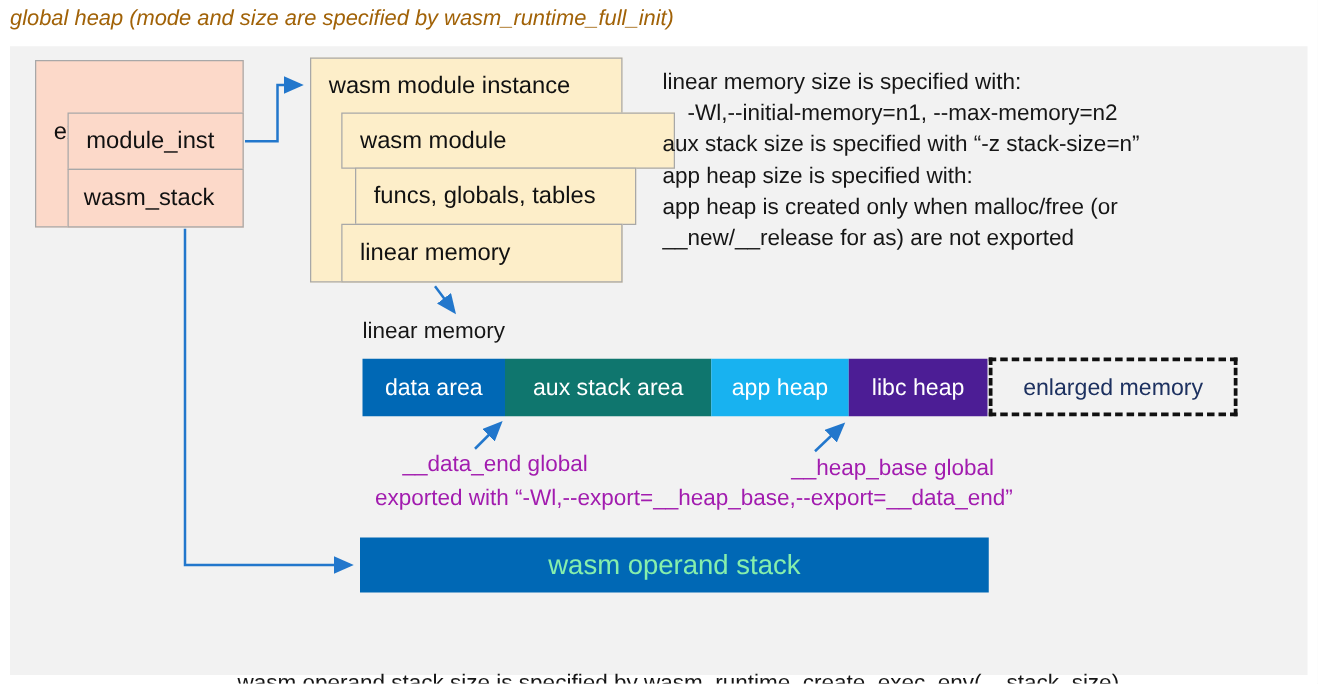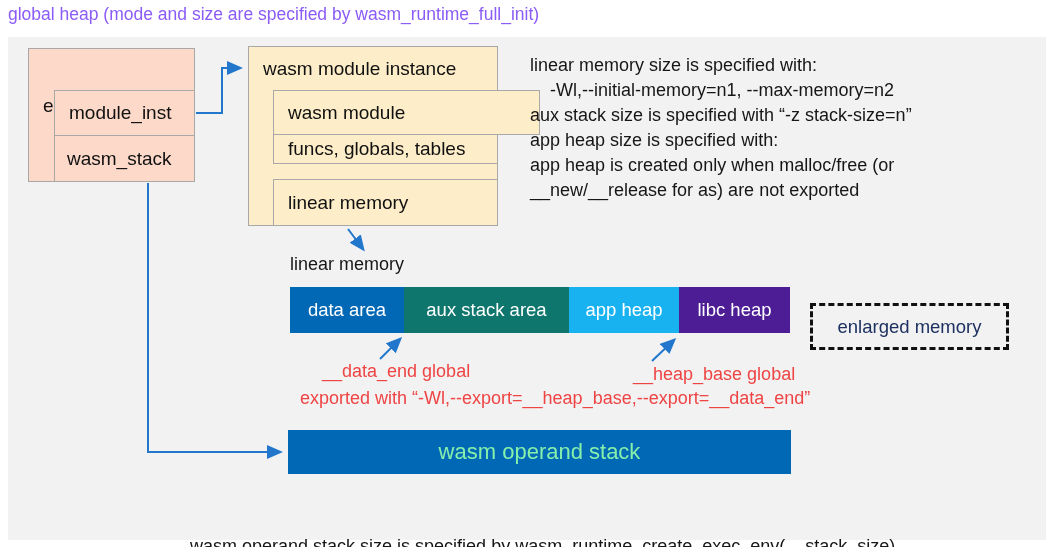--- a/index.html
+++ b/index.html
@@ -1,58 +1,58 @@
 <!DOCTYPE html>
 <html><head>
 <meta charset="utf-8">
 <style>
   html,body{margin:0;padding:0;background:#ffffff;}
   .stage{position:relative;width:1054px;height:547px;background:#ffffff;
          font-family:"Liberation Sans",sans-serif;color:#111;overflow:hidden;}
   .abs{position:absolute;}
   .panel{left:8px;top:37px;width:1038px;height:503px;background:#f2f2f2;}
-  .title{left:8px;top:4px;font-size:17.5px;color:#8b5cf6;white-space:pre;}
+  .title{left:8px;top:4px;font-size:17.5px;color:#a16207;white-space:pre;font-style:italic;}
 
   
   .box-outer{position:absolute;border:1.5px solid #a8a8a8;box-sizing:border-box;}
   .pink{background:#fcd9c9;}
   .cream{background:#fdeec9;}
   .box-head{display:flex;align-items:center;padding-left:14px;font-size:19px;}
   .box-inner{position:absolute;border:1.5px solid #a8a8a8;box-sizing:border-box;
              display:flex;align-items:center;padding-left:14px;font-size:19px;}
 
   .exec-env{left:28px;top:48px;width:167px;height:134px;}
   .exec-env .box-head{height:42px;margin-top:36px;}
   .mi{left:54px;top:90px;width:141px;height:46px;}
   .ws{left:54px;top:135px;width:141px;height:47px;padding-left:12px;}
 
   .wmi{left:248px;top:46px;width:250px;height:180px;}
   .wmi .box-head{height:44px;}
   .row1{left:273px;top:90px;width:267px;height:45px;}
-  .row2{left:273px;top:134px;width:225px;height:30px;text-align:right;}
+  .row2{left:284px;top:134px;width:225px;height:46px;text-align:right;}
   .row3{left:273px;top:179px;width:225px;height:47px;}
 
   
   .notes{left:530px;top:53px;font-size:18px;line-height:25px;color:#161616;}
   .notes .line{white-space:pre;}
   .notes .indent{padding-left:20px;}
 
   
   .lm-label{left:290px;top:254px;font-size:18px;color:#161616;}
   .seg{position:absolute;top:287px;height:46px;display:flex;align-items:center;
        justify-content:center;color:#fff;font-size:18.5px;box-sizing:border-box;}
   .seg-data{left:290px;width:114px;}
   .seg-aux{left:404px;width:165px;}
   .seg-app{left:569px;width:110px;}
   .seg-libc{left:679px;width:111px;}
-  .seg-enlarged{left:791px;top:303px;width:199px;height:47px;background:transparent;
-       border:3px dashed #111;color:#1d3160;font-size:18.5px;margin-left:19px;}
+  .seg-enlarged{left:791px;top:286px;width:199px;height:47px;background:transparent;
+       border:3px dashed #111;color:#1d3160;font-size:18.5px;}
 
   
-  .ann{font-size:18px;color:#ef4444;white-space:pre;}
+  .ann{font-size:18px;color:#a21caf;white-space:pre;}
   .ann-dataend{left:322px;top:361px;}
   .ann-heapbase{left:633px;top:364px;}
   .ann-exported{left:300px;top:388px;}
 
   
   .opstack{left:288px;top:430px;width:503px;height:44px;display:flex;align-items:center;
            justify-content:center;color:#86efac;font-size:22px;}
 
   .footer{left:190px;top:481px;font-size:18px;line-height:26px;color:#161616;white-space:pre;}
 

